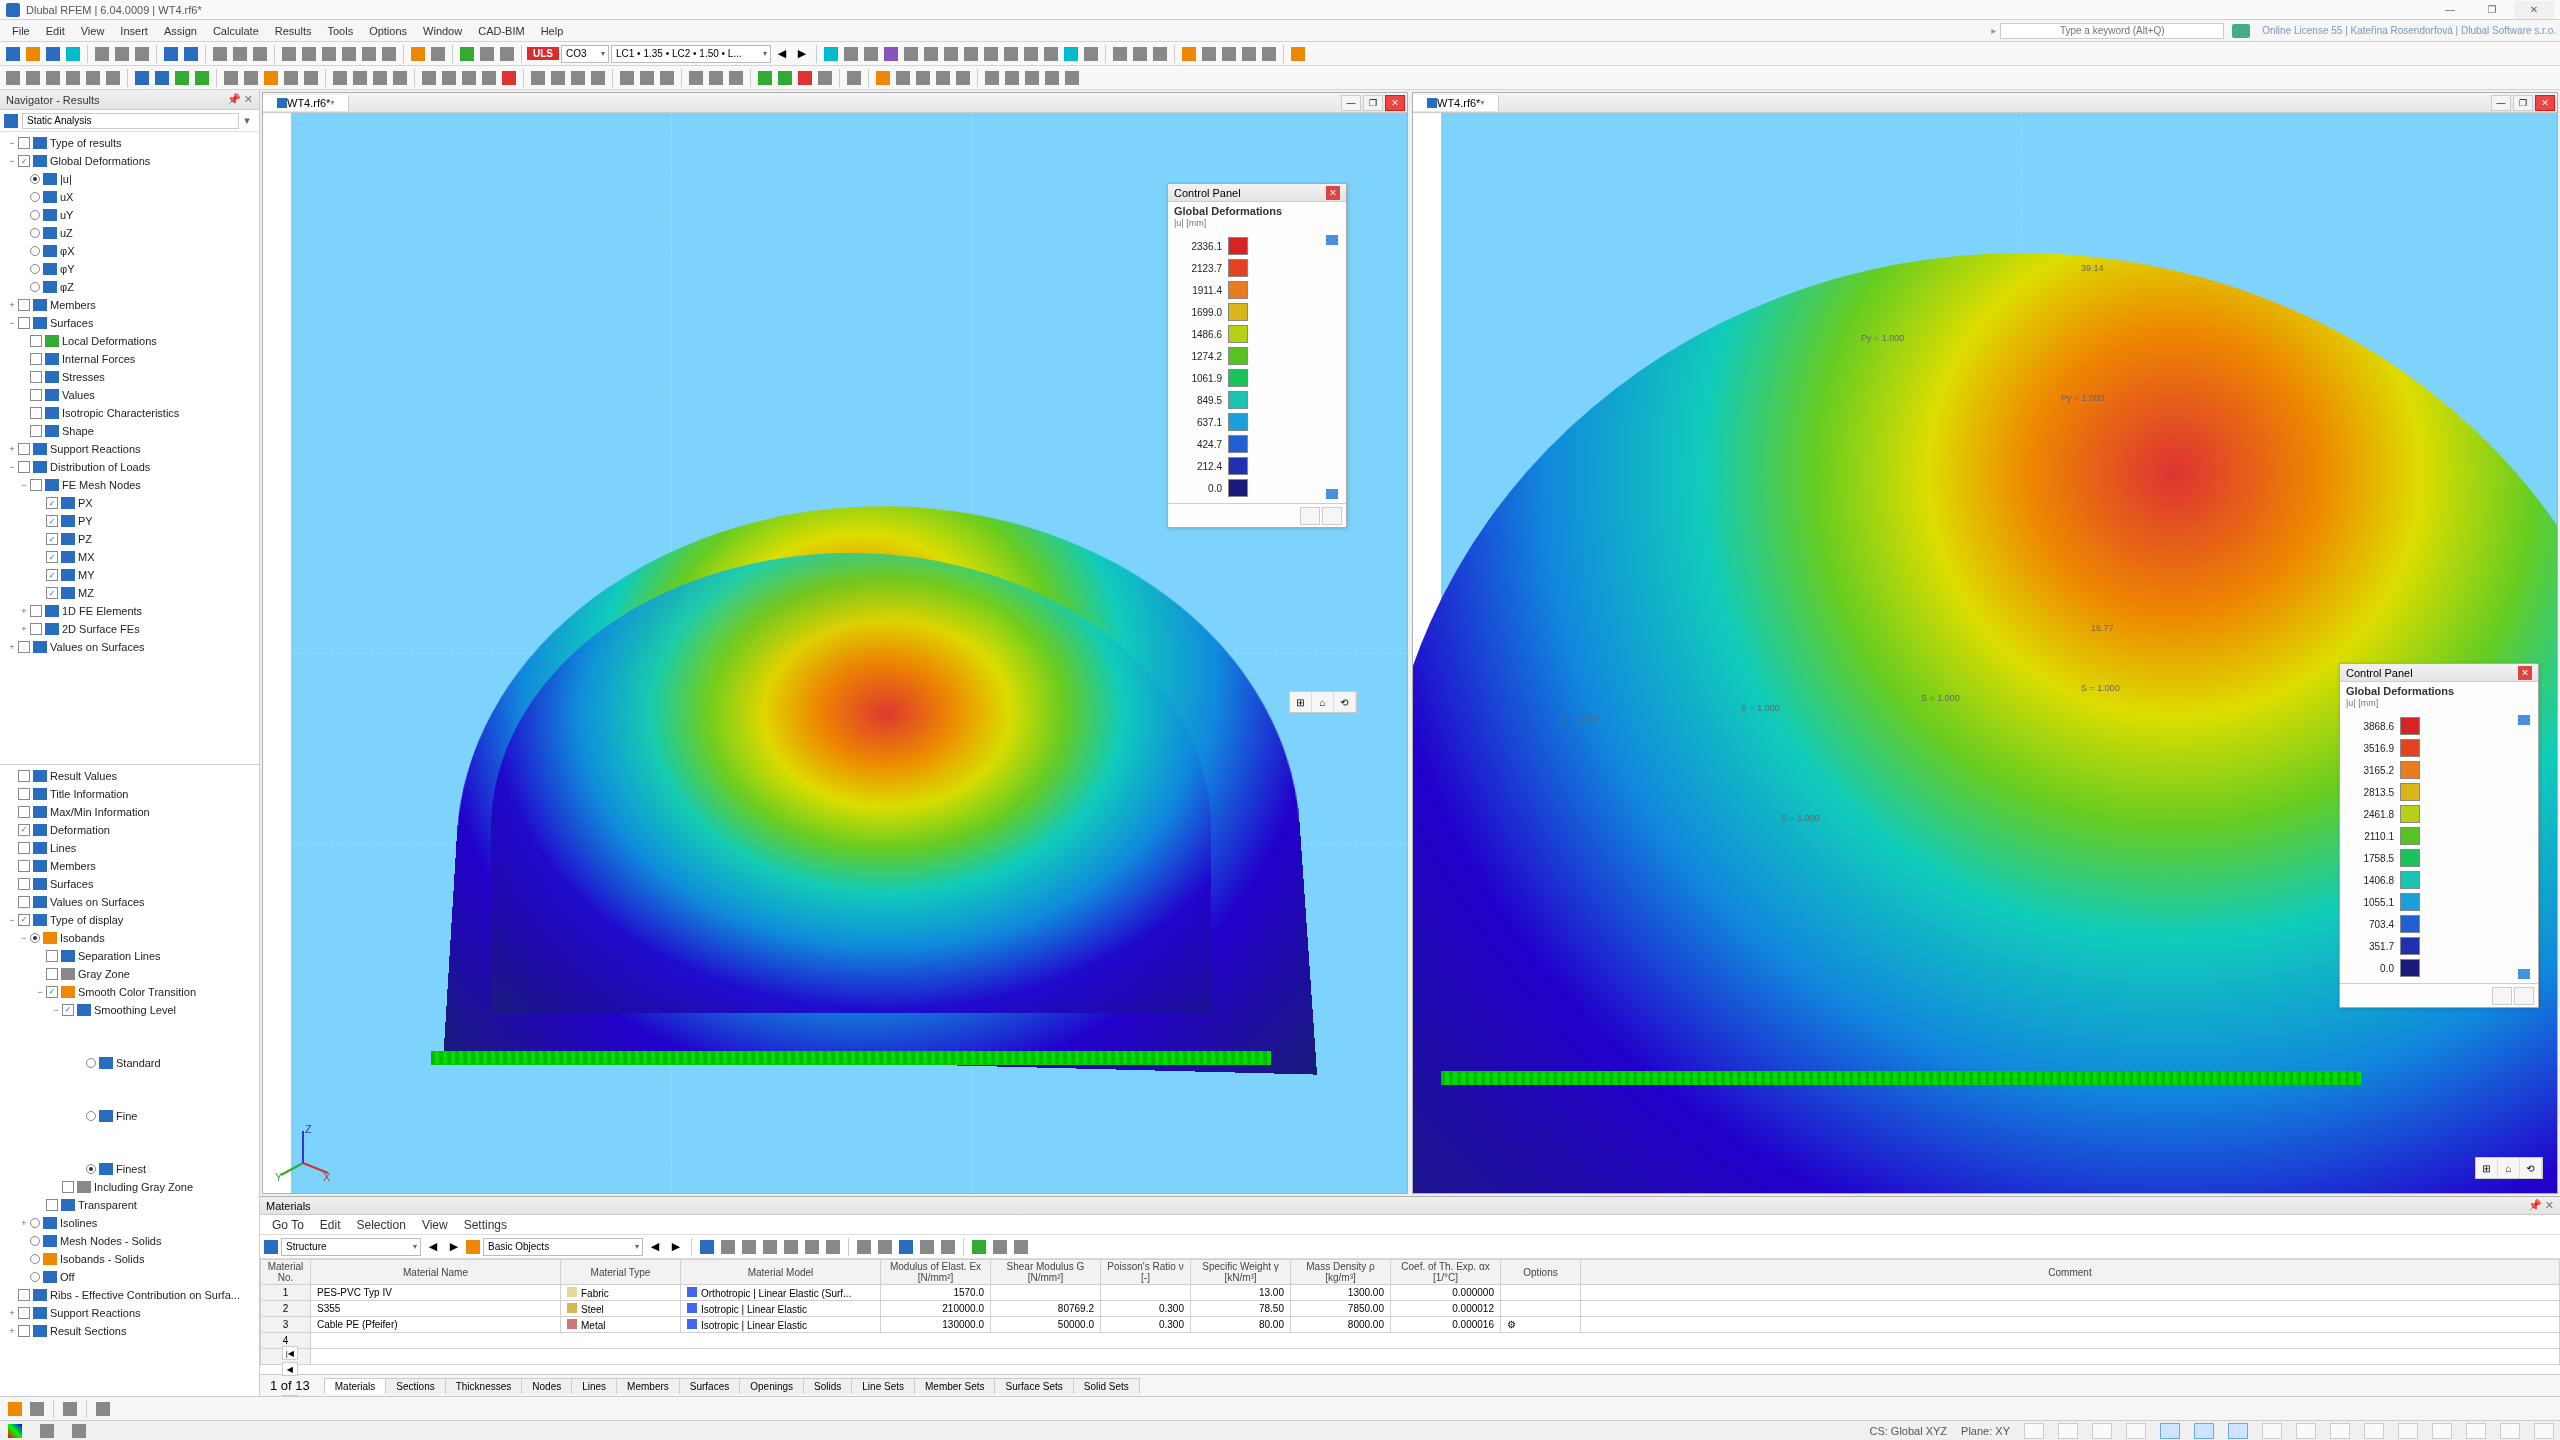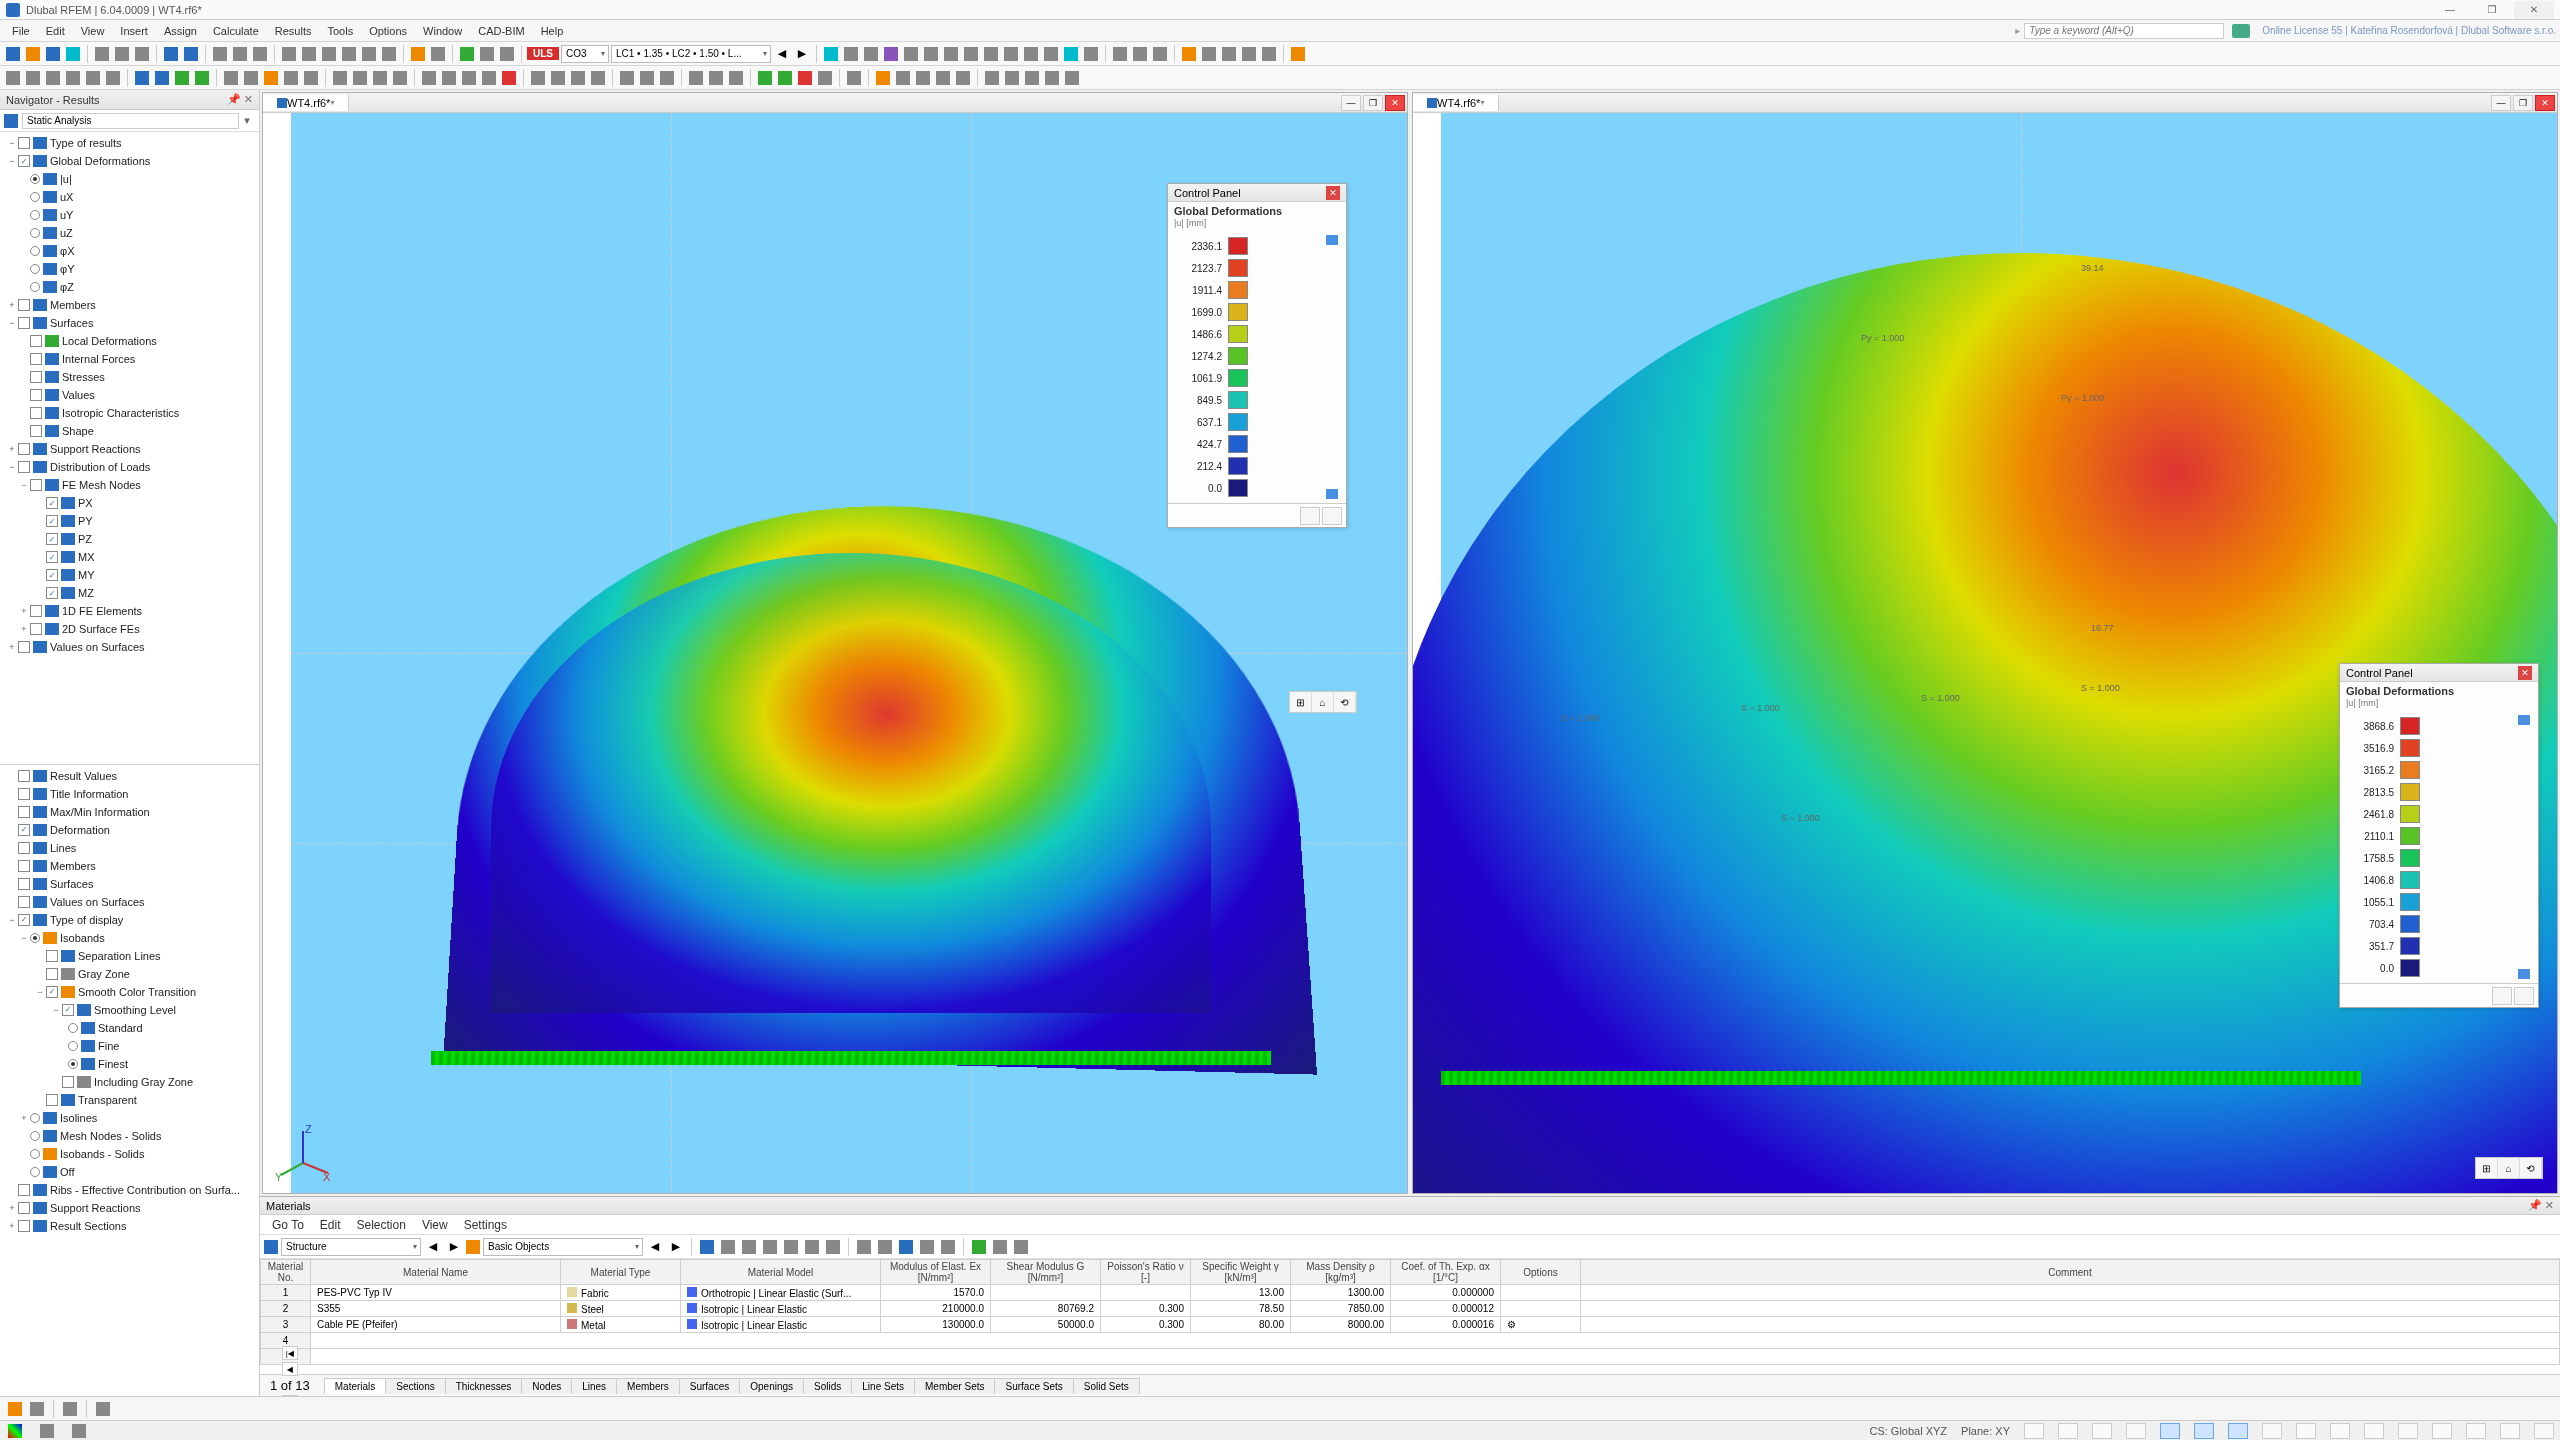--- a/index.html
+++ b/index.html
@@ -6,21 +6,21 @@
 body { background: #f0f0f0; width: 2560px; height: 1440px; overflow: hidden; display: flex; flex-direction: column; }
 .titlebar { height: 20px; background: #fafafa; display: flex; align-items: center; padding: 0 6px; border-bottom: 1px solid #d0d0d0; }
 .titlebar .icon { width: 14px; height: 14px; margin-right: 6px; background: #2a6dbf; border-radius: 2px; }
 .titlebar .title { flex: 1; color: #555; }
 .titlebar .winbtns { display: flex; gap: 2px; }
 .titlebar .winbtn { width: 40px; height: 18px; display: flex; align-items: center; justify-content: center; color: #666; font-size: 10px; }
 .titlebar .winbtn.close { background: #f0f0f0; }
 .menubar { height: 22px; background: #f6f6f6; display: flex; align-items: center; padding: 0 4px; border-bottom: 1px solid #d4d4d4; }
 .menubar .menu { padding: 2px 8px; color: #333; cursor: pointer; }
 .menubar .spacer { flex: 1; }
-.menubar .searchbox { width: 200px; height: 16px; border: 1px solid #ccc; padding: 0 4px; font-style: italic; color: #aaa; font-size: 10px; }
+.menubar .searchbox { width: 224px; height: 16px; border: 1px solid #ccc; padding: 0 4px; color: #aaa; font-size: 10px; text-align: center; }
 .menubar .license { color: #7a98c2; font-size: 10px; margin-left: 12px; white-space: nowrap; }
 .toolbar { height: 24px; background: #f8f8f8; display: flex; align-items: center; padding: 0 4px; border-bottom: 1px solid #d4d4d4; gap: 2px; }
 .tbtn { width: 18px; height: 18px; display: inline-flex; align-items: center; justify-content: center; border: 1px solid transparent; }
 .tico { width: 14px; height: 14px; display: inline-block; }
 .tdiv { width: 1px; height: 18px; background: #ccc; margin: 0 3px; }
 .uls-badge { background: #d62d2d; color: #fff; font-weight: bold; padding: 1px 6px; font-size: 10px; }
 .combo { height: 18px; border: 1px solid #bbb; padding: 0 16px 0 4px; background: #fff; font-size: 10px; display: inline-flex; align-items: center; position: relative; }
 .combo::after { content: "▾"; position: absolute; right: 3px; font-size: 8px; color: #666; }
 .main { flex: 1; display: flex; min-height: 0; }
 .nav { width: 260px; background: #fff; border-right: 1px solid #ccc; display: flex; flex-direction: column; }
@@ -29,21 +29,21 @@
 .nav-combo { height: 22px; border-bottom: 1px solid #ddd; display: flex; align-items: center; padding: 0 4px; }
 .nav-combo .c { flex: 1; border: 1px solid #ccc; height: 16px; padding: 0 4px; font-size: 10px; display: flex; align-items: center; background: #fff; }
 .nav-tree { flex: 1; overflow-y: auto; padding: 2px 0; }
 .tree-item { display: flex; align-items: center; height: 18px; padding-left: 6px; white-space: nowrap; }
 .tree-item .exp { width: 12px; text-align: center; color: #666; font-size: 9px; }
 .tree-item .chk { width: 12px; height: 12px; border: 1px solid #888; margin-right: 3px; display: inline-flex; align-items: center; justify-content: center; font-size: 8px; color: #2a6dbf; background: #fff; }
 .tree-item .rad { width: 10px; height: 10px; border: 1px solid #888; border-radius: 50%; margin-right: 3px; display: inline-flex; align-items: center; justify-content: center; }
 .tree-item .rad.on::after { content: ""; width: 4px; height: 4px; background: #333; border-radius: 50%; }
 .tree-item .ticon { width: 14px; height: 12px; margin-right: 3px; display: inline-block; }
 .tree-item .lbl { font-size: 11px; color: #222; }
-.ind1 { padding-left: 18px; } .ind2 { padding-left: 34px; } .ind3 { padding-left: 50px; } .ind4 { padding-left: 56px; }
+.ind1 { padding-left: 18px; } .ind2 { padding-left: 34px; } .ind3 { padding-left: 50px; } .ind4 { padding-left: 74px; margin-top: 35px; }
 .views { flex: 1; display: flex; flex-direction: column; min-width: 0; }
 .views-top { flex: 1; display: flex; min-height: 0; }
 .viewpane { flex: 1; display: flex; flex-direction: column; border: 1px solid #b0b0b0; background: #fcfcfc; margin: 2px; position: relative; }
 .vp-tab { height: 20px; background: linear-gradient(#f4f4f4,#e6e6e6); display: flex; align-items: center; border-bottom: 1px solid #ccc; }
 .vp-tab .tab { padding: 2px 14px; background: #fff; border-right: 1px solid #ccc; font-size: 11px; display: flex; align-items: center; }
 .vp-tab .spacer { flex: 1; }
 .vp-tab .wbtn { width: 20px; height: 16px; border: 1px solid #ccc; margin-right: 2px; display: flex; align-items: center; justify-content: center; font-size: 9px; background: #f4f4f4; }
 .vp-tab .wbtn.close { background: #e44; color: #fff; border-color: #c22; }
 .vp-body { flex: 1; position: relative; overflow: hidden; background: #fff; }
 .sim-canvas { position: absolute; inset: 0; background: #7dd3fc; margin-left: 28px; }

